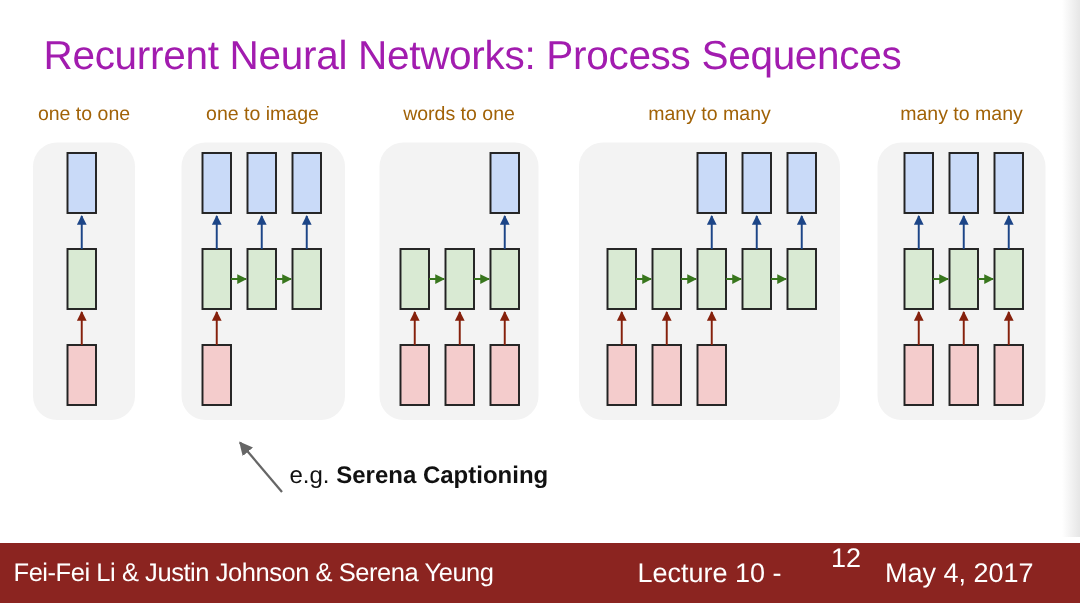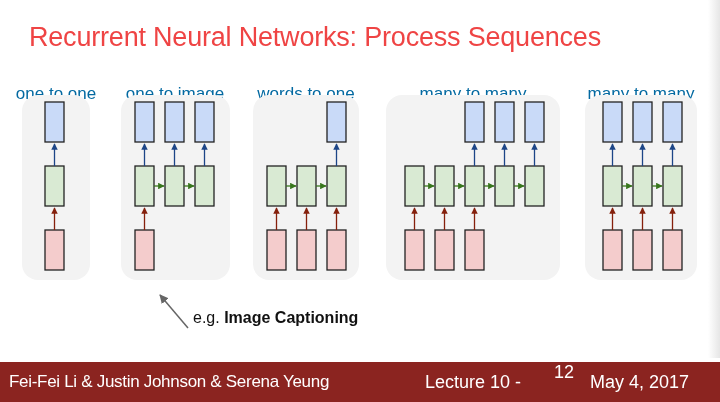--- a/index.html
+++ b/index.html
@@ -1,19 +1,19 @@
 <!DOCTYPE html>
 <html><head>
 <meta charset="utf-8">
 <style>
   html, body { margin:0; padding:0; }
   body { width:720px; height:402px; position:relative; overflow:hidden; background:#ffffff; font-family:"Liberation Sans", sans-serif; }
   .edge-shade { position:absolute; right:0; top:0; width:12px; height:358px; background:linear-gradient(to right, rgba(255,255,255,0), #e6e6e6); }
-  .title { position:absolute; left:29px; top:22px; font-size:27px; color:#ef4444; white-space:nowrap; letter-spacing:-0.2px; }
-  .panel-label { position:absolute; top:84px; font-size:17px; color:#0369a1; white-space:nowrap; transform:translateX(-50%); }
+  .title { position:absolute; left:29px; top:22px; font-size:27px; color:#a21caf; white-space:nowrap; letter-spacing:-0.2px; }
+  .panel-label { position:absolute; top:68px; font-size:13px; color:#a16207; white-space:nowrap; transform:translateX(-50%); }
   .panel { position:absolute; top:95px; height:185px; background:#f3f3f3; border-radius:16px; }
   svg.diagram { position:absolute; left:0; top:0; width:720px; height:402px; overflow:visible; }
   .caption { position:absolute; left:193px; top:308px; font-size:16px; color:#111; line-height:20px; white-space:nowrap; }
   .caption b { font-weight:bold; }
   .footer { position:absolute; left:0; top:362px; width:720px; height:40px; background:#8b2420; color:#fff; }
   .footer-authors { position:absolute; left:9px; top:10px; font-size:17px; white-space:nowrap; letter-spacing:-0.3px; }
   .footer-lecture { position:absolute; left:425px; top:10px; font-size:18px; white-space:nowrap; }
   .footer-page { position:absolute; left:554px; top:0; font-size:18px; white-space:nowrap;text-align:center; }
   .footer-date { position:absolute; left:590px; top:10px; font-size:18px; white-space:nowrap; }
 </style>
@@ -117,21 +117,21 @@
     <rect x="633" y="230" width="19" height="40" fill="#f4cccc" stroke="#222222" stroke-width="1.3"></rect>
     <line x1="642.5" y1="230" x2="642.5" y2="208" stroke="#85200c" stroke-width="1.3" marker-end="url(#ah-red)"></line>
     <rect x="663" y="166" width="19" height="40" fill="#d9ead3" stroke="#222222" stroke-width="1.3"></rect>
     <rect x="663" y="102" width="19" height="40" fill="#c9daf8" stroke="#222222" stroke-width="1.3"></rect>
     <line x1="672.5" y1="166" x2="672.5" y2="144" stroke="#1c4587" stroke-width="1.3" marker-end="url(#ah-blue)"></line>
     <rect x="663" y="230" width="19" height="40" fill="#f4cccc" stroke="#222222" stroke-width="1.3"></rect>
     <line x1="672.5" y1="230" x2="672.5" y2="208" stroke="#85200c" stroke-width="1.3" marker-end="url(#ah-red)"></line>
   </svg>
 
 <div class="caption">
-  <div><span>e.g. </span><b>Image Captioning</b></div>
+  <div><span>e.g. </span><b>Serena Captioning</b></div>
 </div>
 
 <div class="footer">
   <span class="footer-authors">Fei-Fei Li &amp; Justin Johnson &amp; Serena Yeung</span>
   <span class="footer-lecture">Lecture 10 -</span>
   <span class="footer-page">12</span>
   <span class="footer-date">May 4, 2017</span>
 </div>
 
 </body></html>

